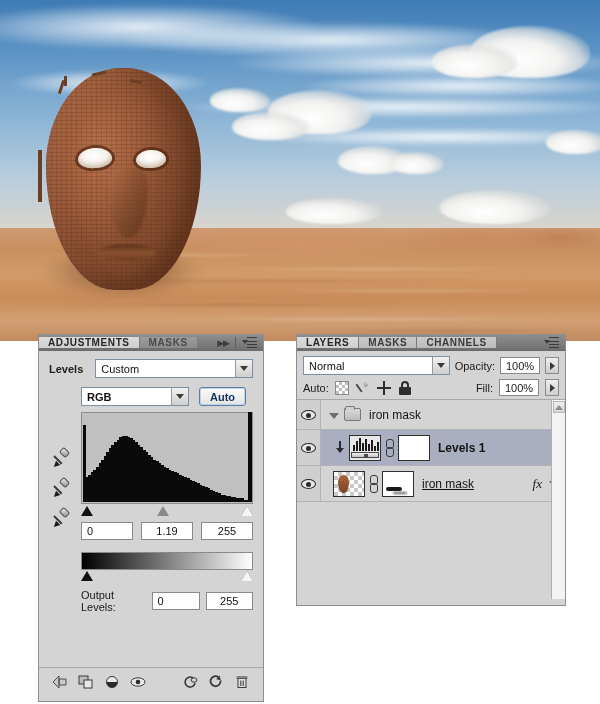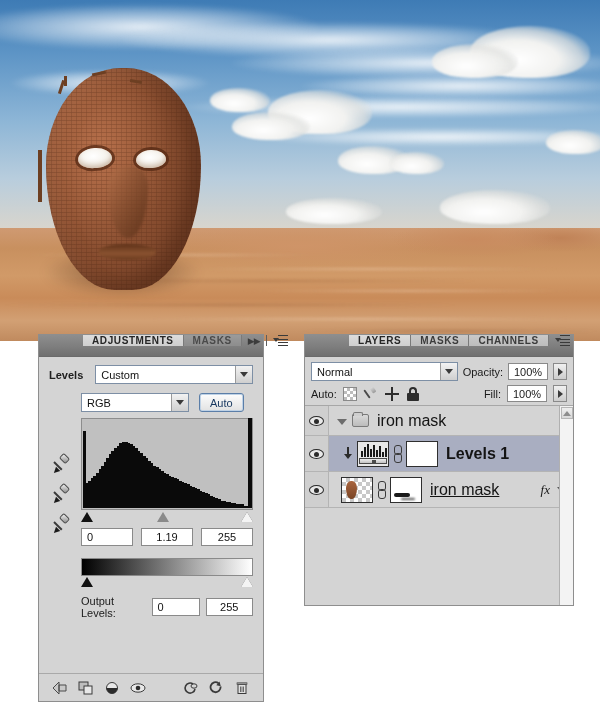--- a/index.html
+++ b/index.html
@@ -96,25 +96,24 @@
 
   
   .panel {
     position: absolute;
     background: #d4d4d4;
     border: 1px solid #8e8e8e;
     font-size: 11px;
     color: #1a1a1a;
   }
   .panel-tabbar {
-    height: 22px;
+    height: 16px;
     background: linear-gradient(to bottom, #8e8e8e 0%, #7e7e7e 55%, #6f6f6f 100%);
-    display: flex; align-items: flex-start;
+    display: flex; align-items: center;
     border-bottom: 1px solid #6a6a6a;
-    padding-left: 44px;
   }
   .ptab {
     padding: 0 9px; display: flex; align-items: center;
     font-size: 10px; font-weight: bold; letter-spacing: .6px;
     color: #3b3b3b;
     background: linear-gradient(to bottom, #c9c9c9 0%, #bcbcbc 100%);
     border-right: 1px solid #7a7a7a;
   }
   .ptab.active {
     background: linear-gradient(to bottom, #dcdcdc 0%, #cfcfcf 100%);
@@ -159,21 +158,21 @@
   .combo .arrowbox {
     position: absolute; right: 0; top: 0; bottom: 0; width: 17px;
     background: linear-gradient(to bottom, #f2f2f2, #cfcfcf);
     border-left: 1px solid #9a9a9a;
     display: flex; align-items: center; justify-content: center;
   }
   .caret { width: 0; height: 0; border-left: 4px solid transparent;
            border-right: 4px solid transparent; border-top: 5px solid #3a3a3a; }
 
   .row-chan {
-    display: flex; align-items: center; gap: 10px; padding: 3px 10px 6px 42px;
+    display: flex; align-items: center; gap: 10px; padding: 3px 10px 6px 42px; font-weight: bold;
   }
   .btn-auto {
     height: 19px; min-width: 44px; padding: 0 10px;
     display: flex; align-items: center; justify-content: center;
     font-size: 11px; color: #14355e;
     background: linear-gradient(to bottom, #fdfdfd, #e2e2e2);
     border: 1px solid #5b7ea8; border-radius: 3px;
     box-shadow: 0 0 0 1px #bfd2e6 inset;
   }
 
@@ -235,21 +234,21 @@
 
   .adj-footer {
     position: absolute; left: 0; right: 0; bottom: 0; height: 28px;
     border-top: 1px solid #a9a9a9; background: #d4d4d4;
     display: flex; align-items: center; padding: 0 8px;
   }
   .fbtn { width: 26px; height: 22px; display: flex; align-items: center; justify-content: center; }
   .fspacer { flex: 1; }
 
   
-  #layers-panel { left: 304px; top: 334px; width: 270px; height: 272px; }
+  #layers-panel { left: 296px; top: 334px; width: 270px; height: 272px; }
   #layers-body { height: calc(100% - 22px); background: #d4d4d4; position: relative; }
 
   .lay-row1 { display: flex; align-items: center; gap: 5px; padding: 5px 6px 3px 6px; }
   .lay-row2 { display: flex; align-items: center; gap: 6px; padding: 1px 6px 5px 6px; }
   .lay-label { font-size: 11px; color: #1a1a1a; }
   .pct {
     width: 40px; height: 17px; background: #fff; border: 1px solid #8a8a8a;
     font-size: 11px; display: flex; align-items: center; justify-content: center;
   }
   .stepper {
@@ -325,21 +324,21 @@
   }
   .folder {
     width: 17px; height: 13px; margin-right: 8px; position: relative;
     background: linear-gradient(to bottom,#d9d9d9,#bcbcbc);
     border: 1px solid #7a7a7a; border-radius: 1px 2px 2px 2px;
   }
   .folder::before {
     content:""; position:absolute; left:0px; top:-3px; width:8px; height:3px;
     background:#cfcfcf; border:1px solid #7a7a7a; border-bottom:none; border-radius:2px 2px 0 0;
   }
-  .lname { font-size: 16px; color: #141414; }
+  .lname { font-size: 12px; color: #141414; }
   .lname.bold { font-weight: bold; }
   .lname.linked { text-decoration: underline; }
 
   .clip-arrow {
     width: 12px; margin-left: 14px; margin-right: 2px; position: relative; height: 14px;
   }
   .clip-arrow::before {
     content:""; position:absolute; left:4px; top:0; width:1.5px; height:9px; background:#2b2b2b;
   }
   .clip-arrow::after {

